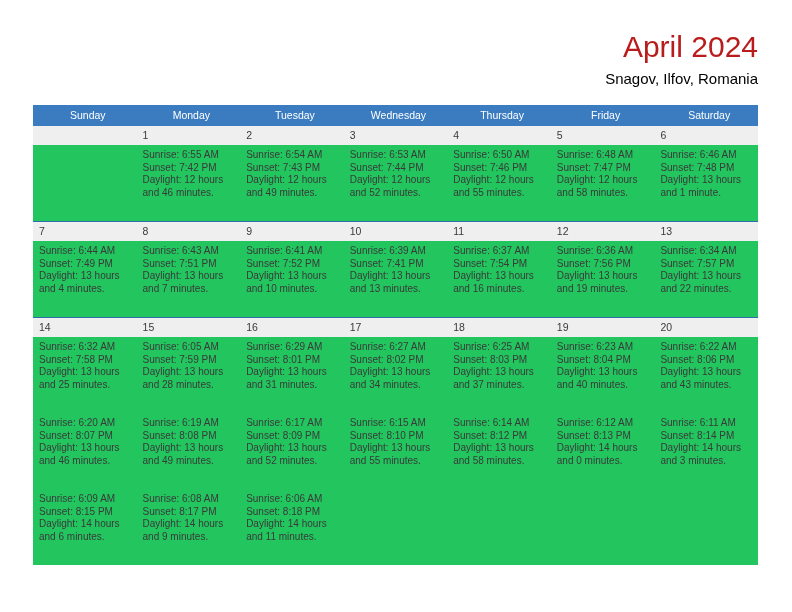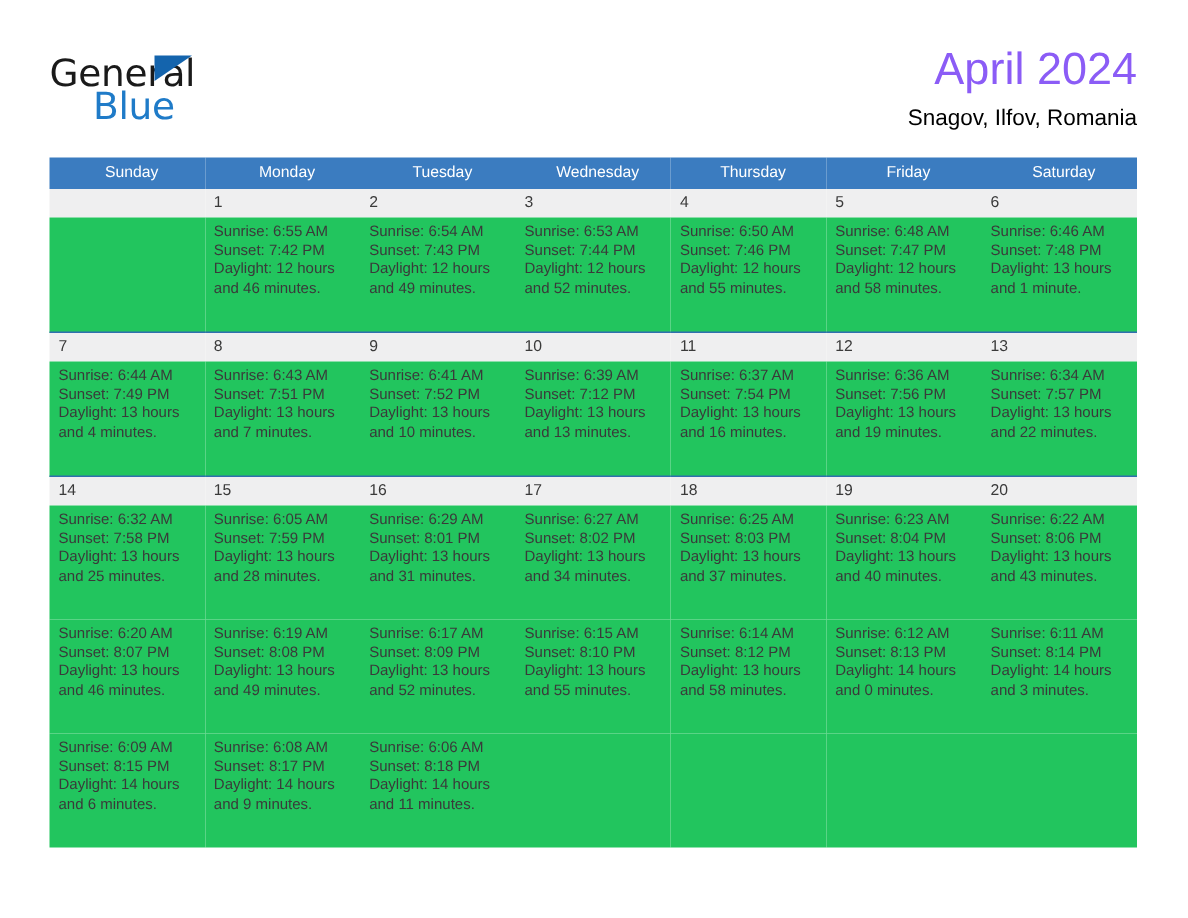--- a/index.html
+++ b/index.html
@@ -67,21 +67,21 @@
   }
 
   .title-block {
     position: absolute;
     right: 0;
     top: 0;
     text-align: right;
   }
   .cal-title {
     font-size: 30px;
-    color: #8b5cf6;
+    color: #b91c1c;
     font-weight: 400;
     line-height: 38px;
     white-space: nowrap;
   }
   .cal-subtitle {
     font-size: 15px;
     color: #000000;
     font-weight: 400;
     line-height: 22px;
     margin-top: 2px;
@@ -132,25 +132,20 @@
     white-space: nowrap;
   }
 </style>
 </head>
 <body>
 
 <div class="page">
 
   <div class="header">
 
-    <div class="logo">
-      <span class="logo-general">General</span>
-      <span class="logo-tri"></span>
-      <span class="logo-blue">Blue</span>
-    </div>
 
     <div class="title-block">
       <div class="cal-title">April 2024</div>
       <div class="cal-subtitle">Snagov, Ilfov, Romania</div>
     </div>
 
   </div>
 
   <table class="calendar">
     <thead>
@@ -236,21 +231,21 @@
             <div class="info-line">and 7 minutes.</div>
           </td>
           <td class="info-cell">
             <div class="info-line">Sunrise: 6:41 AM</div>
             <div class="info-line">Sunset: 7:52 PM</div>
             <div class="info-line">Daylight: 13 hours</div>
             <div class="info-line">and 10 minutes.</div>
           </td>
           <td class="info-cell">
             <div class="info-line">Sunrise: 6:39 AM</div>
-            <div class="info-line">Sunset: 7:12 PM</div>
+            <div class="info-line">Sunset: 7:41 PM</div>
             <div class="info-line">Daylight: 13 hours</div>
             <div class="info-line">and 13 minutes.</div>
           </td>
           <td class="info-cell">
             <div class="info-line">Sunrise: 6:37 AM</div>
             <div class="info-line">Sunset: 7:54 PM</div>
             <div class="info-line">Daylight: 13 hours</div>
             <div class="info-line">and 16 minutes.</div>
           </td>
           <td class="info-cell">

